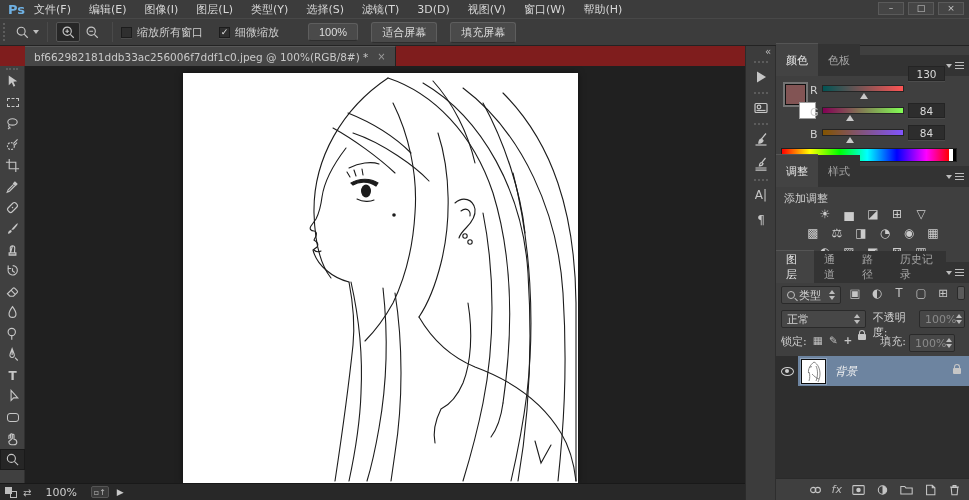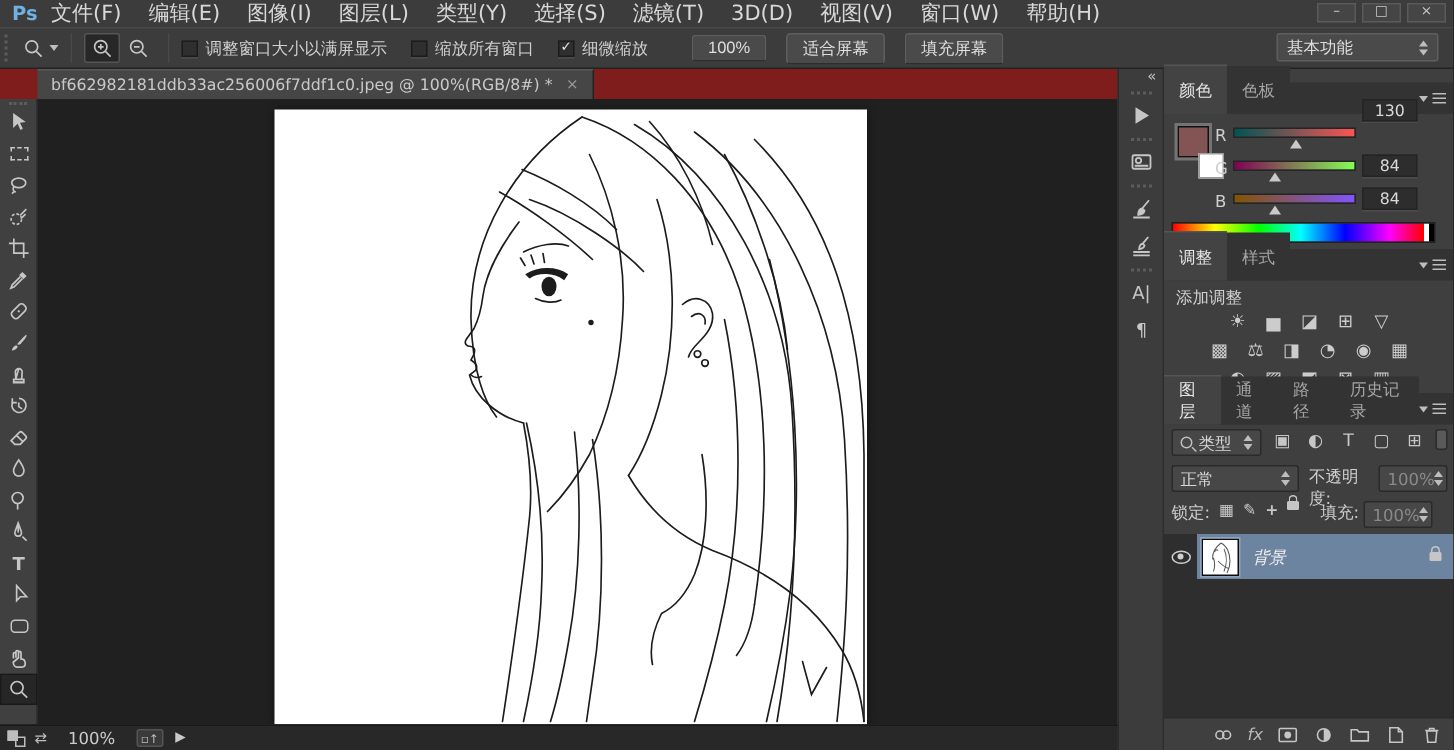--- a/index.html
+++ b/index.html
@@ -7,21 +7,21 @@
   #app {
     position:relative; width:969px; height:500px; overflow:hidden;
     background:#3c3c3c; font-family:"DejaVu Sans",sans-serif; font-size:11px; color:#d4d4d4;
     -webkit-font-smoothing:antialiased;
   }
   .abs { position:absolute; }
 
   
   #menu-bar { left:0; top:0; width:969px; height:18px; background:#3c3c3c; display:flex; align-items:center; }
   #ps-logo { margin-left:8px; color:#6fb1e3; font-weight:bold; font-size:13px; letter-spacing:0; }
-  .menu-item { padding:0 9px; color:#d8d8d8; font-size:14px; cursor:default; }
+  .menu-item { padding:0 9px; color:#d8d8d8; font-size:11px; cursor:default; }
   #win-controls { position:absolute; right:5px; top:2px; display:flex; gap:4px; }
   .win-btn { width:26px; height:13px; border:1px solid #5a5a5a; background:#454545; color:#c9c9c9;
              font-size:9px; line-height:11px; text-align:center; }
 
   
   #options-bar { left:0; top:18px; width:969px; height:28px; background:#3c3c3c;
                  border-top:1px solid #484848; border-bottom:1px solid #232323; display:flex; align-items:center; }
   .grip { width:5px; height:18px; margin:0 3px; border-left:2px dotted #5c5c5c; }
   .opt-sep { width:1px; height:20px; background:#2b2b2b; margin:0 8px; border-right:1px solid #4a4a4a; }
   .tool-badge { display:flex; align-items:center; gap:3px; margin-left:4px; }
@@ -176,40 +176,29 @@
     </span>
     <span class="zoom-btn">
       <svg class="icon" width="15" height="15" viewBox="0 0 16 16">
           <circle cx="6.6" cy="6.6" r="4.4"></circle>
           <path d="M9.9 9.9 L13.6 13.6 M4.6 6.6 h4"></path>
         </svg>
     </span>
     <span class="opt-sep"></span>
     <span class="cb-group">
       <span class="checkbox"></span>
-      <span class="cb-label">调整窗口大小以满屏显示</span>
-    </span>
-    <span class="cb-group">
-      <span class="checkbox"></span>
       <span class="cb-label">缩放所有窗口</span>
     </span>
     <span class="cb-group">
       <span class="checkbox">✓</span>
       <span class="cb-label">细微缩放</span>
     </span>
     <button class="opt-btn">100%</button>
     <button class="opt-btn">适合屏幕</button>
     <button class="opt-btn">填充屏幕</button>
-  </div>
-  <div id="workspace-select" class="abs">
-    <span>基本功能</span>
-    <span class="dbl-caret">
-        <i class="up"></i>
-        <i class="dn"></i>
-      </span>
   </div>
 
   <div id="tab-row" class="abs">
     <div id="doc-tab">
       <span>bf662982181ddb33ac256006f7ddf1c0.jpeg @ 100%(RGB/8#) *</span>
       <span class="close">×</span>
     </div>
   </div>
 
   <div id="toolbar" class="abs">

